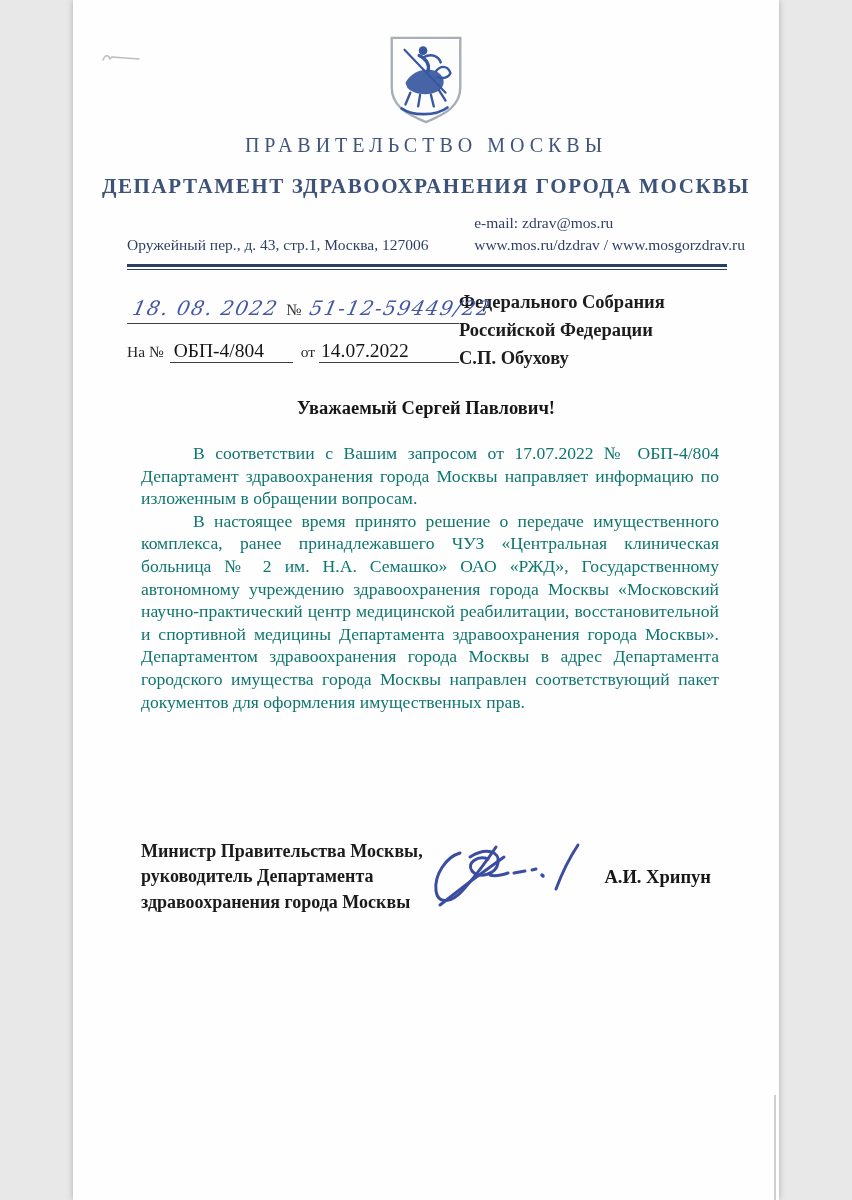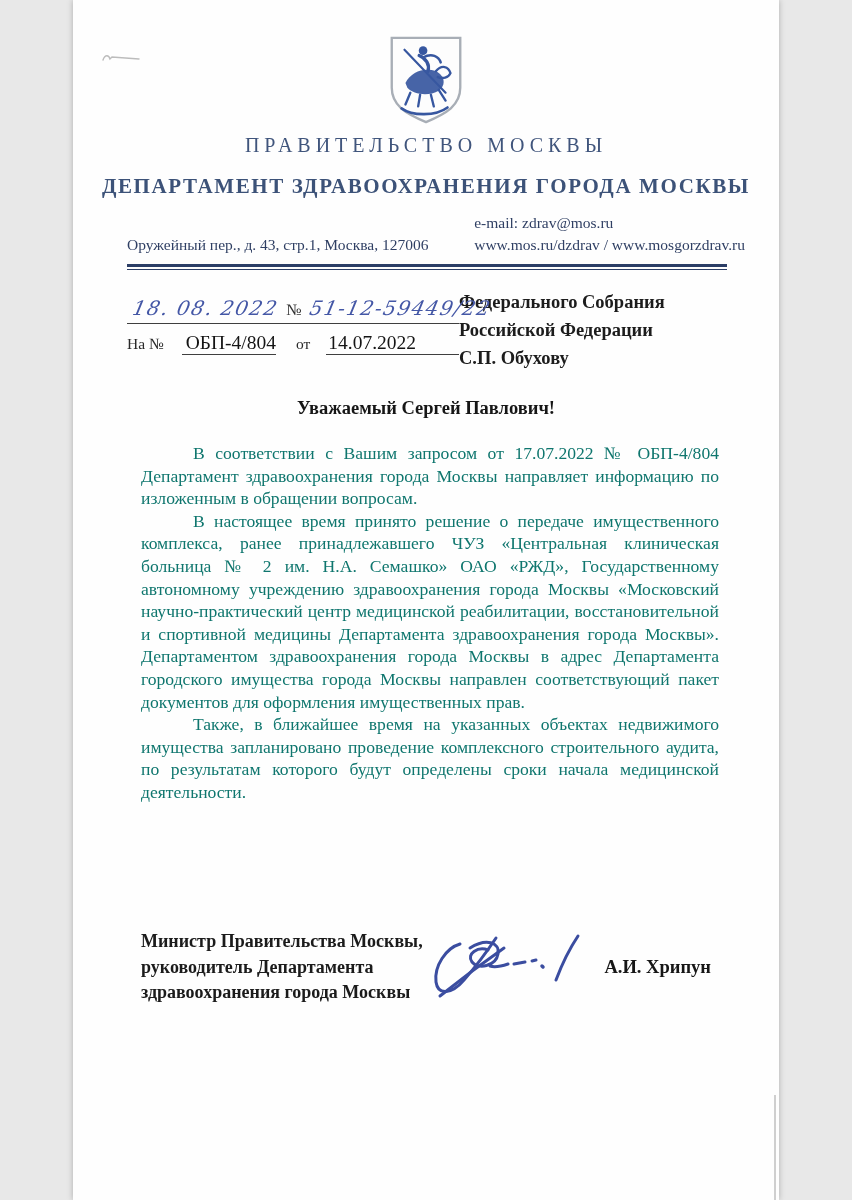--- a/index.html
+++ b/index.html
@@ -48,21 +48,21 @@
   .hw-line {
     display:flex; align-items:baseline; gap:8px;
     border-bottom:1.8px solid #3f3f3f; padding:0 2px 3px 6px; white-space:nowrap;
   }
   .handwriting {
     font-family:"DejaVu Serif", serif; font-style:italic;
     color:#4457a6; font-size:20px; letter-spacing:1.5px;
     transform:skewX(-12deg); display:inline-block;
   }
   .no-symbol { font-size:16px; color:#333; }
-  .na-line { display:flex; align-items:baseline; margin-top:8px; font-size:15.5px; color:#2a2a2a;gap:12px; }
+  .na-line { display:flex; align-items:baseline; margin-top:16px; font-size:15.5px; color:#2a2a2a; }
   .na-label { white-space:nowrap; padding-right:6px; }
   .field-1 { flex:1; border-bottom:1.6px solid #3f3f3f; font-size:19.5px; color:#141414; padding-left:4px; }
   .ot-label { padding:0 4px 0 8px; }
   .field-2 { width:138px; border-bottom:1.6px solid #3f3f3f; font-size:19.5px; color:#141414; padding-left:2px; }
 
   .recipient { width:368px; font-weight:bold; font-size:18.5px; line-height:28px; color:#1c1c1c; padding-top:2px; }
 
   .salutation { text-align:center; font-weight:bold; font-size:18.5px; margin-top:26px; color:#161616; }
 
   .body-text { margin:23px 60px 0 68px; font-size:17.6px; line-height:22.6px; text-align:justify; color:#0f766e; }
@@ -137,21 +137,20 @@
       <div>Российской Федерации</div>
       <div>С.П. Обухову</div>
     </div>
   </div>
 
   <div class="salutation">Уважаемый Сергей Павлович!</div>
 
   <div class="body-text">
     <p>В соответствии с Вашим запросом от 17.07.2022 № ОБП-4/804 Департамент здравоохранения города Москвы направляет информацию по изложенным в обращении вопросам.</p>
     <p>В настоящее время принято решение о передаче имущественного комплекса, ранее принадлежавшего ЧУЗ «Центральная клиническая больница № 2 им. Н.А. Семашко» ОАО «РЖД», Государственному автономному учреждению здравоохранения города Москвы «Московский научно-практический центр медицинской реабилитации, восстановительной и спортивной медицины Департамента здравоохранения города Москвы». Департаментом здравоохранения города Москвы в адрес Департамента городского имущества города Москвы направлен соответствующий пакет документов для оформления имущественных прав.</p>
-    <p>Также, в ближайшее время на указанных объектах недвижимого имущества запланировано проведение комплексного строительного аудита, по результатам которого будут определены сроки начала медицинской деятельности.</p>
   </div>
 
   <div class="sig-row">
     <div class="sig-position">
       <div>Министр Правительства Москвы,</div>
       <div>руководитель Департамента</div>
       <div>здравоохранения города Москвы</div>
     </div>
     <div class="sig-right">
       <span>

